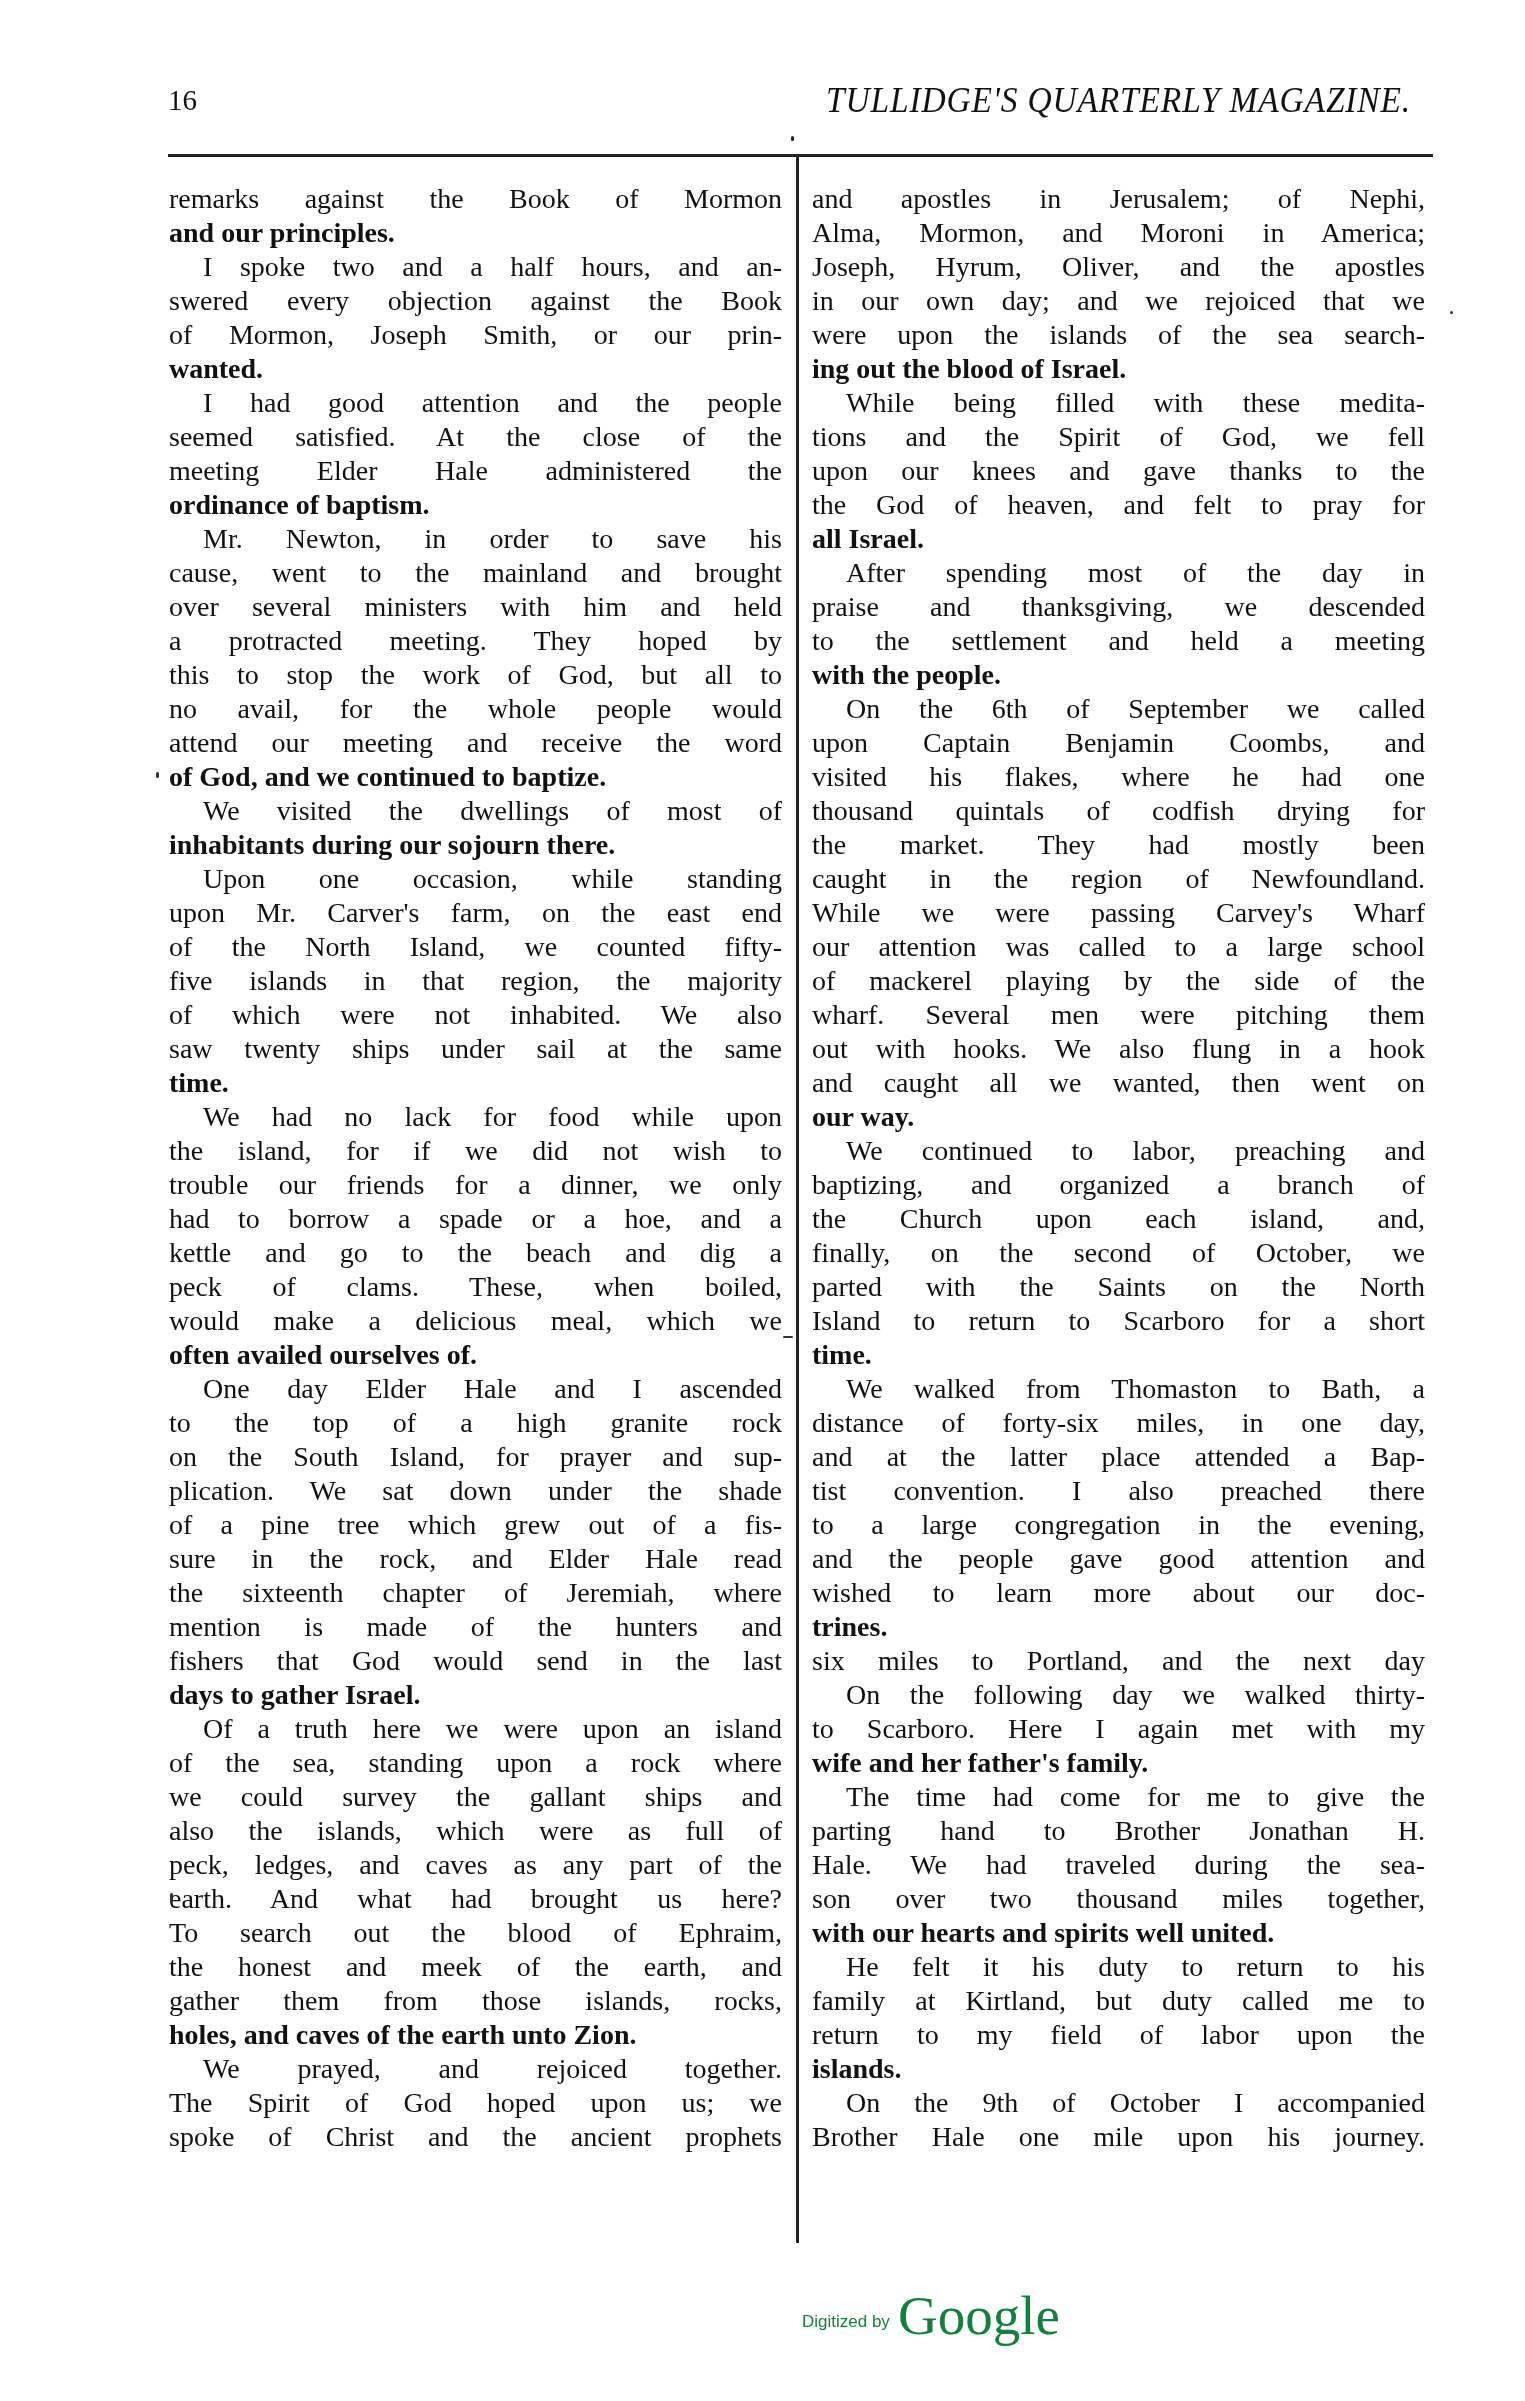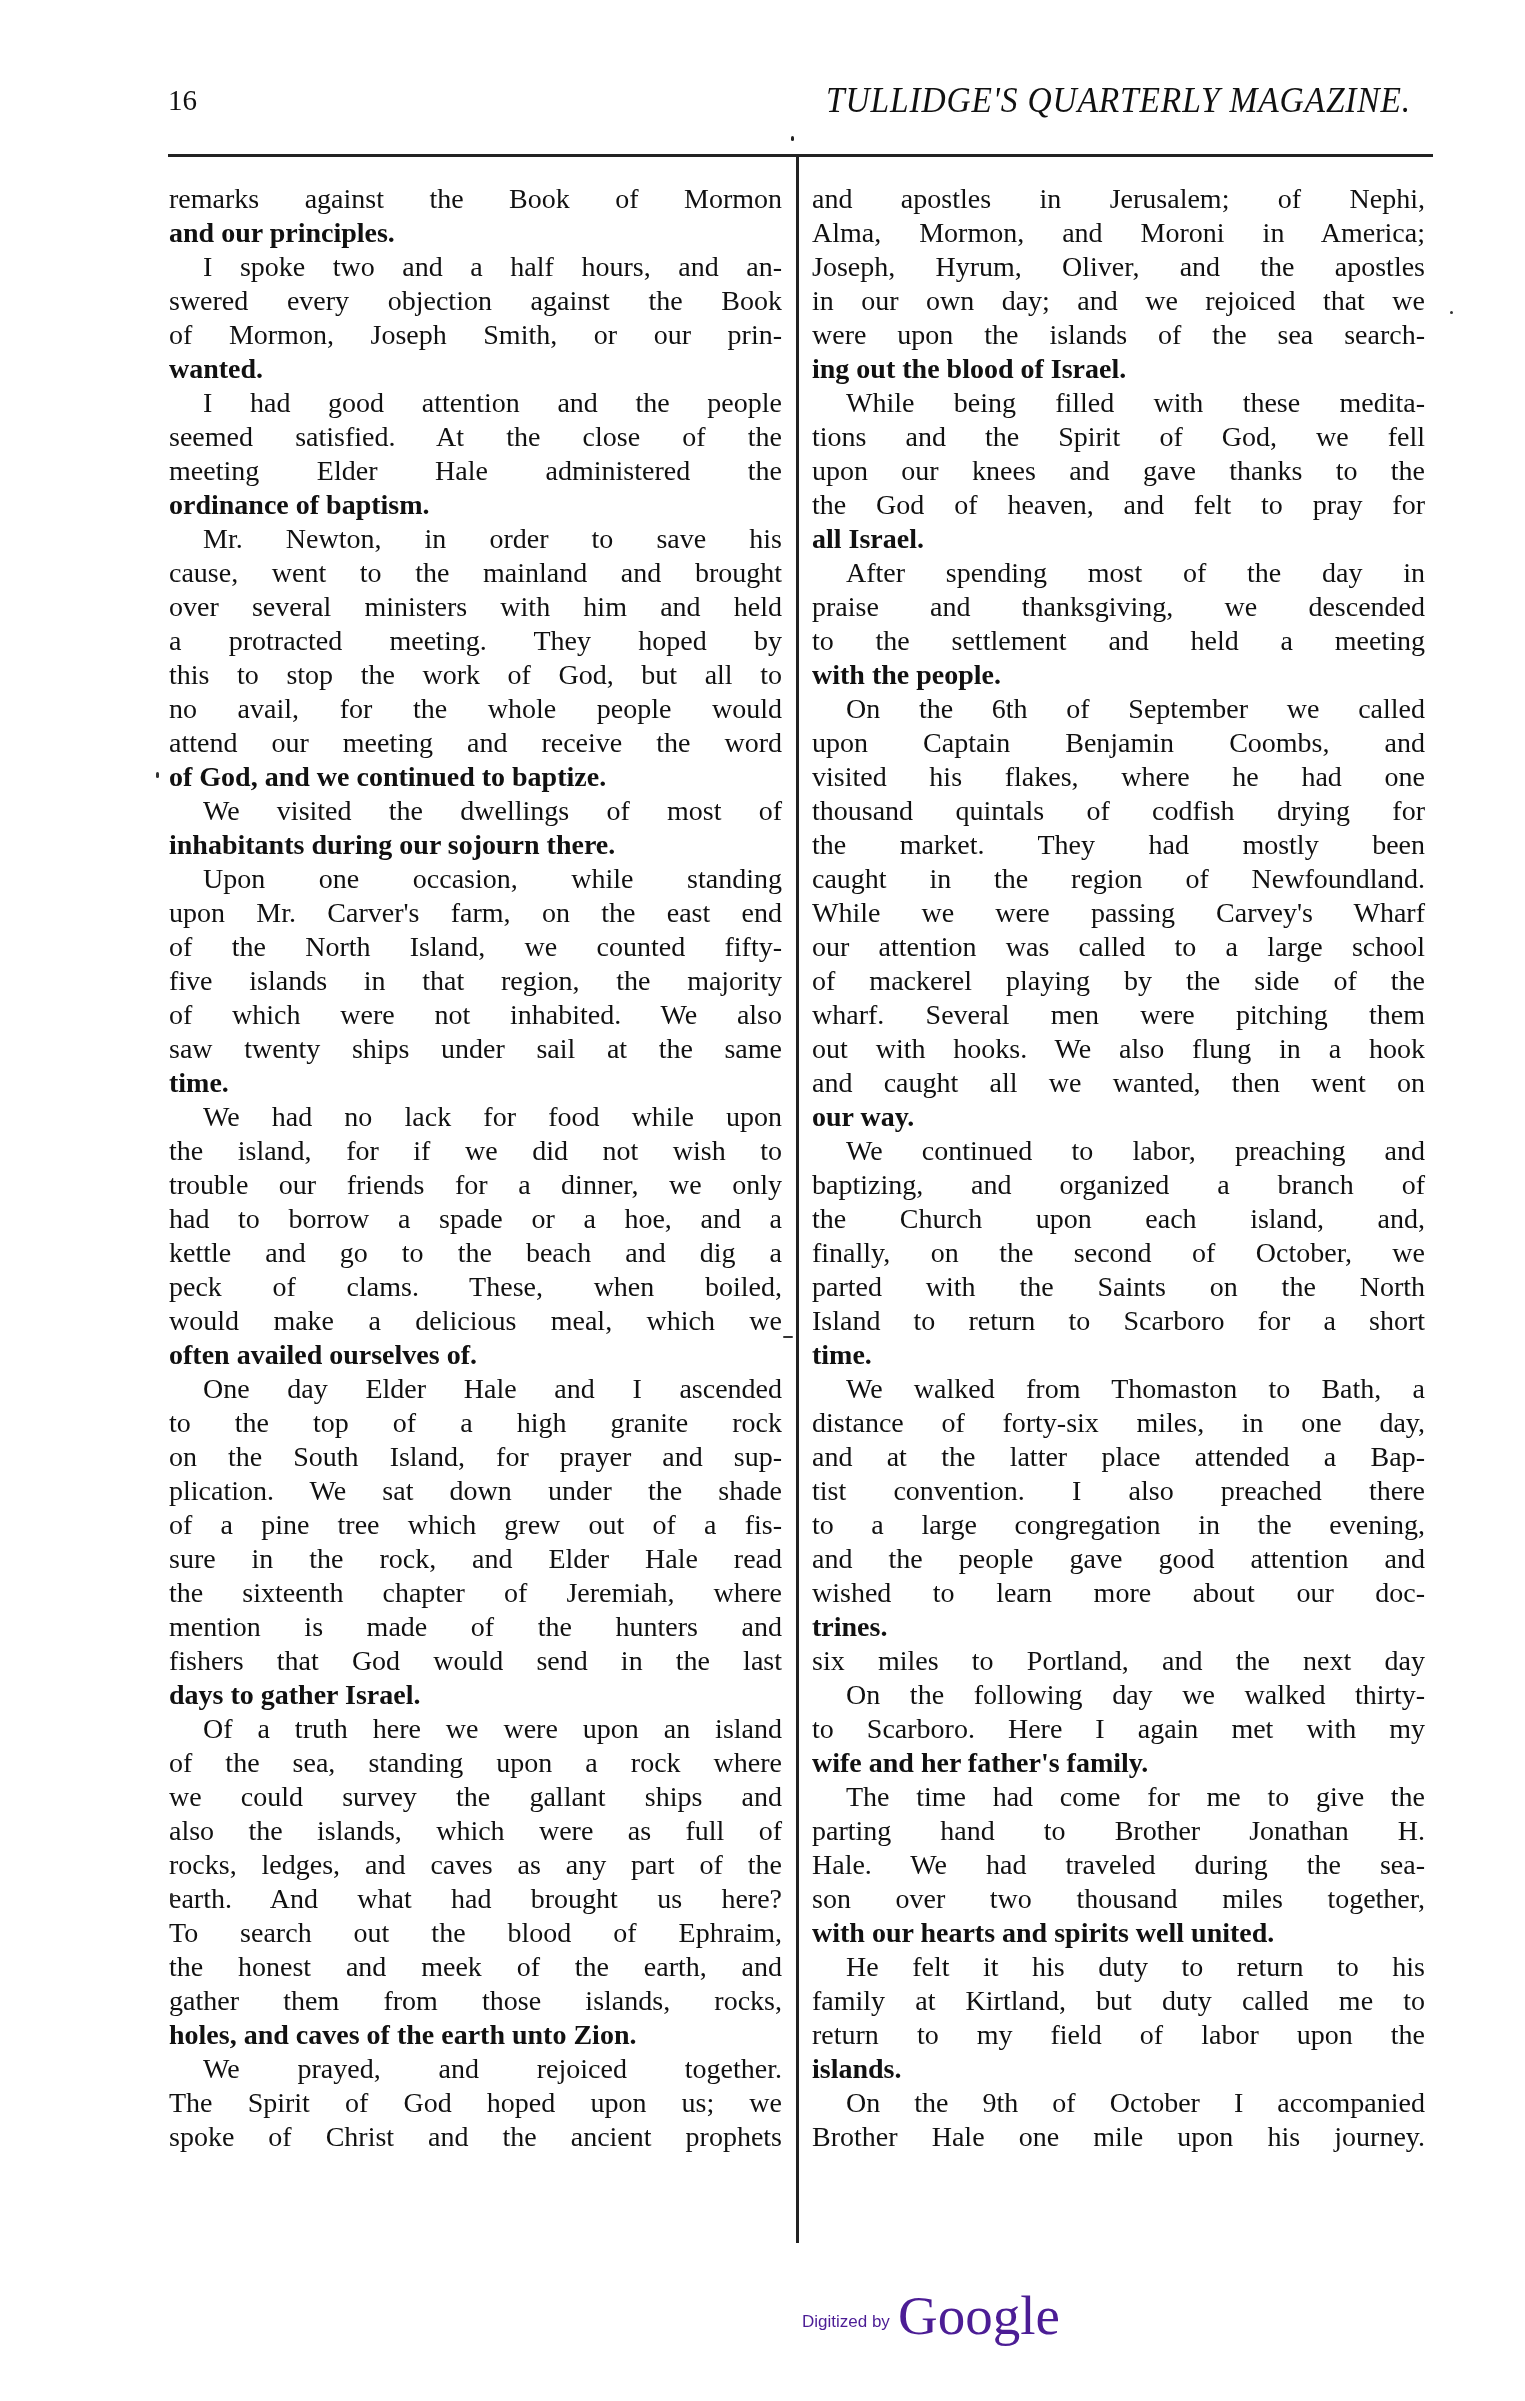--- a/index.html
+++ b/index.html
@@ -84,21 +84,21 @@
       text-align-last: left;
       font-weight: bold;
     }
     .line.indent {
       padding-left: 34px;
     }
     .watermark {
       position: absolute;
       left: 802px;
       top: 2290px;
-      color: #4c1d95;
+      color: #15803d;
       font-family: "Liberation Sans", sans-serif;
       font-size: 17px;
       line-height: 51px;
       white-space: nowrap;
     }
     .watermark .brand {
       font-family: "Liberation Serif", serif;
       font-size: 55px;
       vertical-align: -6.9px;
       margin-left: 3.4px;
@@ -161,21 +161,21 @@
     <span class="line">of a pine tree which grew out of a fis-</span>
     <span class="line">sure in the rock, and Elder Hale read</span>
     <span class="line">the sixteenth chapter of Jeremiah, where</span>
     <span class="line">mention is made of the hunters and</span>
     <span class="line">fishers that God would send in the last</span>
     <span class="line last">days to gather Israel.</span>
     <span class="line indent">Of a truth here we were upon an island</span>
     <span class="line">of the sea, standing upon a rock where</span>
     <span class="line">we could survey the gallant ships and</span>
     <span class="line">also the islands, which were as full of</span>
-    <span class="line">rocks, ledges, and caves as any part of the</span>
+    <span class="line">peck, ledges, and caves as any part of the</span>
     <span class="line">earth. And what had brought us here?</span>
     <span class="line">To search out the blood of Ephraim,</span>
     <span class="line">the honest and meek of the earth, and</span>
     <span class="line">gather them from those islands, rocks,</span>
     <span class="line last">holes, and caves of the earth unto Zion.</span>
     <span class="line indent">We prayed, and rejoiced together.</span>
     <span class="line">The Spirit of God hoped upon us; we</span>
     <span class="line">spoke of Christ and the ancient prophets</span>
   </div>
 <div class="column col-right">

